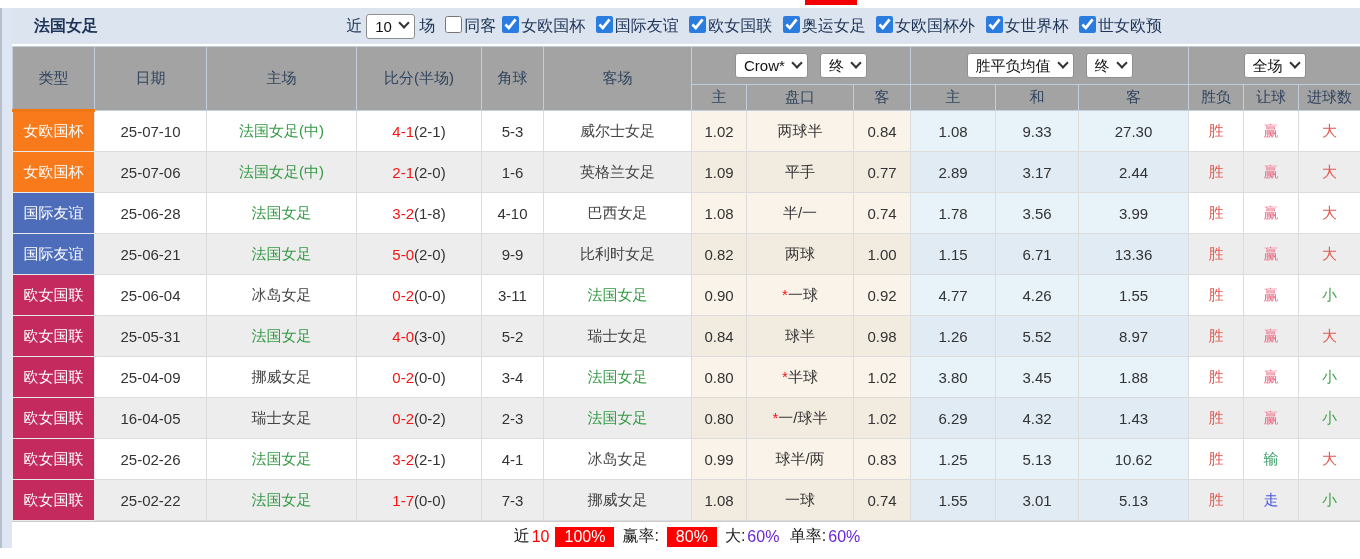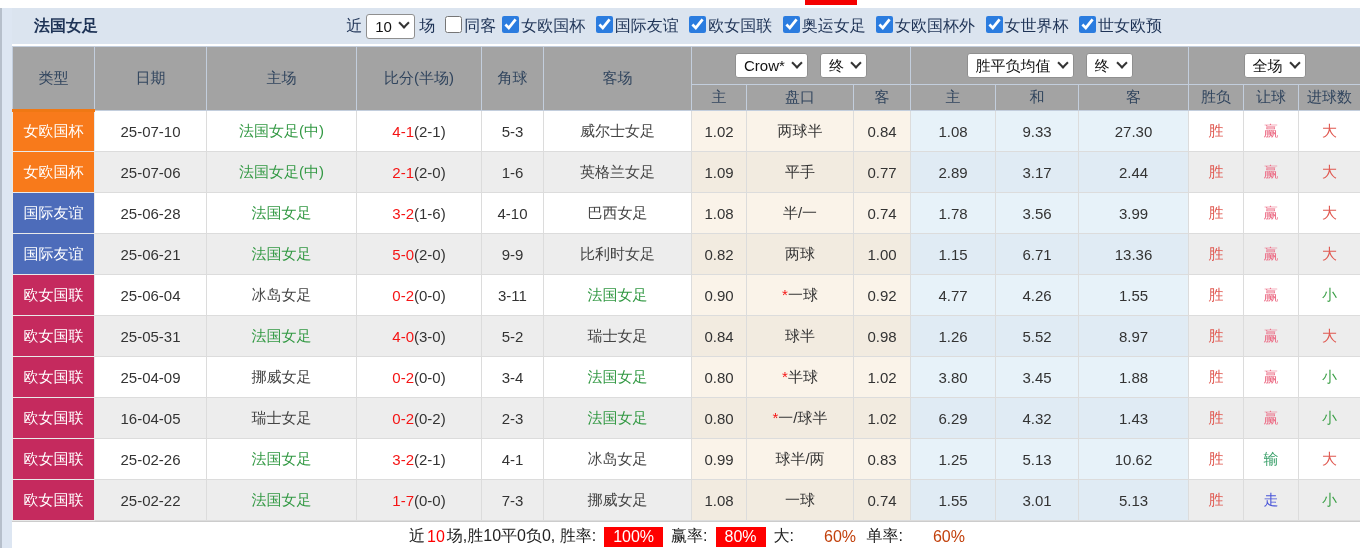--- a/index.html
+++ b/index.html
@@ -52,21 +52,21 @@
   .score { color:#f51414; }
   .half { color:#333; }
   .star { color:#f51414; }
   td.res { font-size:15px; }
 
   
   #summary { width:1348px; height:30px; background:#fff; border-top:1px solid #ccc;
              display:flex; align-items:center; justify-content:center; font-size:16px; color:#222; }
   #summary .red-num { color:#f00; }
   #summary .pct-box { background:#f00; color:#fff; padding:1px 9px; margin:0 6px; }
-  #summary .blue-num { color:#c2410c;margin-left:28px; }
+  #summary .blue-num { color:#6d28d9; }
   #summary .seg { margin:0 2px; white-space:pre; }
 </style>
 </head>
 <body>
 
 <div id="stage">
   <div id="top-strip">
     <div id="red-bar"></div>
   </div>
   <div id="left-gutter"></div>
@@ -230,21 +230,21 @@
           <td class="blue">2.44</td>
           <td class="plain res" style="color: rgb(224, 90, 82);">胜</td>
           <td class="plain res" style="color: rgb(236, 109, 134);">赢</td>
           <td class="plain res" style="color: rgb(224, 90, 82);">大</td>
         </tr>
 
         <tr>
           <td class="badge" style="background: rgb(77, 108, 186);">国际友谊</td>
           <td class="plain">25-06-28</td>
           <td class="plain team" style="color: rgb(51, 153, 68);">法国女足</td>
-          <td class="plain"><span class="score">3-2</span><span class="half">(1-6)</span></td>
+          <td class="plain"><span class="score">3-2</span><span class="half">(1-8)</span></td>
           <td class="plain">4-10</td>
           <td class="plain team">巴西女足</td>
           <td class="cream">1.08</td>
           <td class="cream"><span class="star"></span><span>半/一</span></td>
           <td class="cream">0.74</td>
           <td class="blue">1.78</td>
           <td class="blue">3.56</td>
           <td class="blue">3.99</td>
           <td class="plain res" style="color: rgb(224, 90, 82);">胜</td>
           <td class="plain res" style="color: rgb(236, 109, 134);">赢</td>
@@ -375,21 +375,20 @@
           <td class="plain res" style="color: rgb(224, 90, 82);">胜</td>
           <td class="plain res" style="color: rgb(71, 83, 216);">走</td>
           <td class="plain res" style="color: rgb(58, 159, 70);">小</td>
         </tr>
       </tbody>
     </table>
 
     <div id="summary">
       <span class="seg">近</span>
         <span class="red-num">10</span>
-        <span class="seg">场,胜10平0负0, 胜率:</span>
         <span class="pct-box">100%</span>
         <span class="seg">赢率:</span>
         <span class="pct-box">80%</span>
         <span class="seg">大:</span>
         <span class="blue-num">60%</span>
         <span class="seg"> </span>
         <span class="seg">单率:</span>
         <span class="blue-num">60%</span>
     </div>
   </div>

